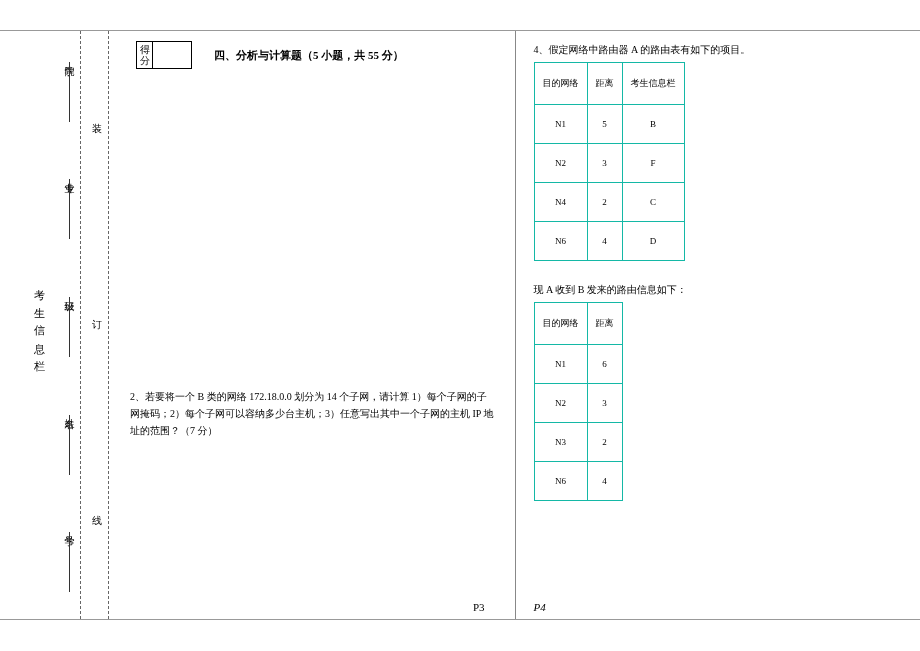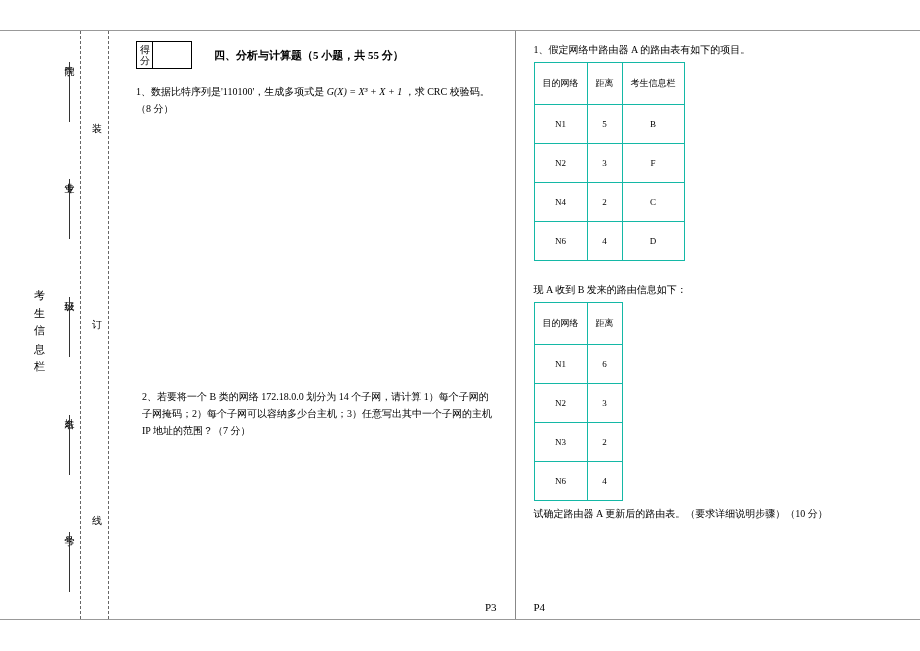--- a/index.html
+++ b/index.html
@@ -141,25 +141,25 @@
     padding: 14px 8px;
     text-align: center;
     font-size: 9px;
     font-weight: normal;
   }
   .pageno {
     position: absolute;
     bottom: 6px;
     font-size: 11px;
   }
-  .col-left .pageno { right: 18px; margin-left: 16px; }
-  .col-right .pageno { left: 18px; }
+  .col-left .pageno { right: 30px; margin-left: 16px; }
+  .col-right .pageno { left: 18px; font-style: italic; }
   .q3-top { margin-top: 0; }
   .head-row { display:flex; align-items:center; margin-bottom:6px; }
-  .q2 { position:absolute; bottom:180px; left:24px; right:18px; }
+  .q2 { position:absolute; bottom:180px; left:12px; right:18px; }
 </style>
 </head>
 <body>
 
 <div class="page-wrap">
 
   <div class="binding">
     <div class="dashed-v d1"></div>
     <div class="dashed-v d2"></div>
 
@@ -204,33 +204,28 @@
         <div class="score-box">
           <div class="sc">
             <span>得</span><br>
             <span>分</span>
           </div>
           <div class="sb"></div>
         </div>
         <div class="section-title">四、分析与计算题（5 小题，共 55 分）</div>
       </div>
 
-      <div class="q">
-        <span>1、数据比特序列是'110100'，生成多项式是 </span>
-        <span class="formula">G(X) = X³ + X + 1</span>
-        <span>，求 CRC 校验码。（8 分）</span>
-      </div>
 
       <div class="q q2">2、若要将一个 B 类的网络 172.18.0.0 划分为 14 个子网，请计算 1）每个子网的子网掩码；2）每个子网可以容纳多少台主机；3）任意写出其中一个子网的主机 IP 地址的范围？（7 分）</div>
 
       <div class="pageno">P3</div>
     </div>
 
     <div class="col col-right">
-      <div class="q q3-top">1、假定网络中路由器 A 的路由表有如下的项目。</div>
+      <div class="q q3-top">4、假定网络中路由器 A 的路由表有如下的项目。</div>
 
       <table class="data">
         <tbody>
             <tr>
           <th>目的网络</th>
           <th>距离</th>
           <th>考生信息栏</th>
         </tr>
         <tr>
               <td>N1</td>
@@ -275,19 +270,18 @@
               <td>N3</td>
               <td>2</td>
             </tr>
         <tr>
               <td>N6</td>
               <td>4</td>
             </tr>
       </tbody>
         </table>
 
-      <div class="q" style="margin-top:4px">试确定路由器 A 更新后的路由表。（要求详细说明步骤）（10 分）</div>
 
       <div class="pageno">P4</div>
     </div>
 
   </div>
 </div>
 
 </body></html>

